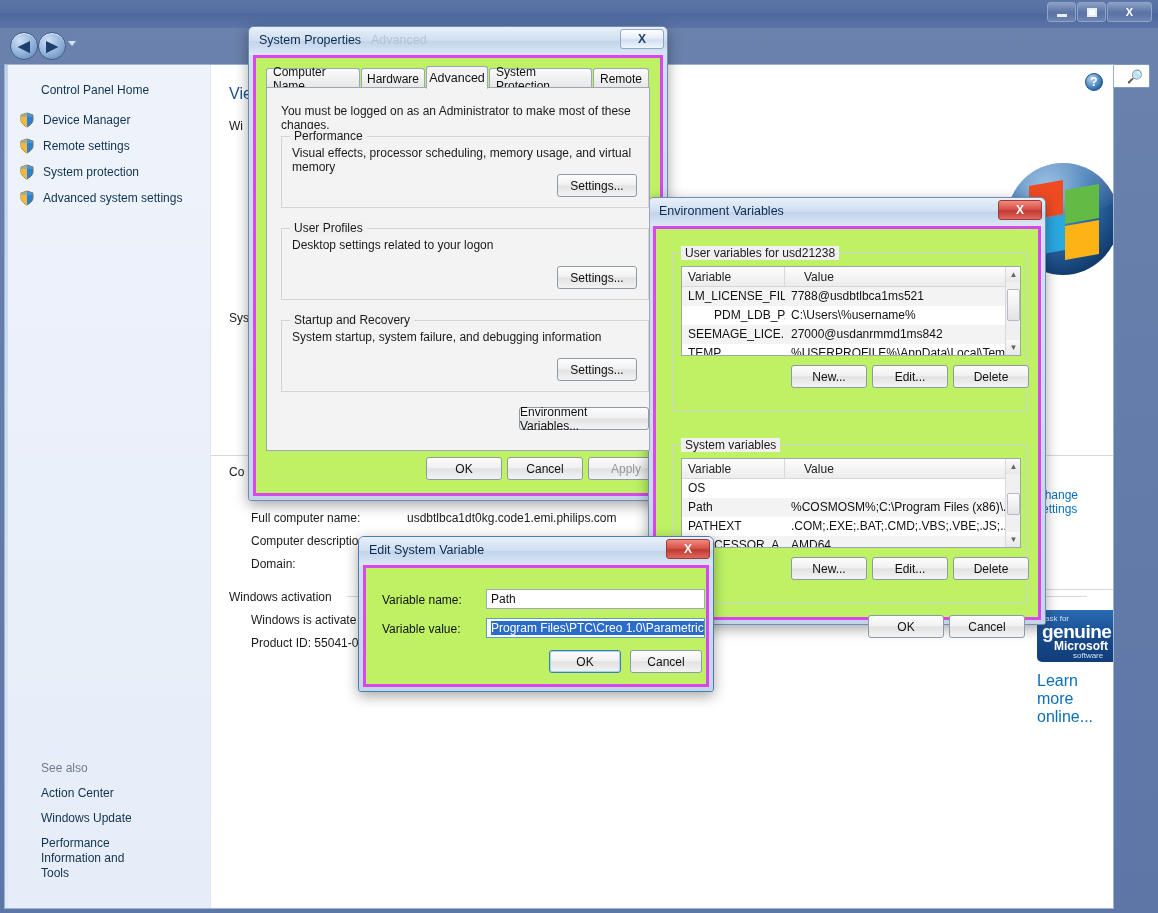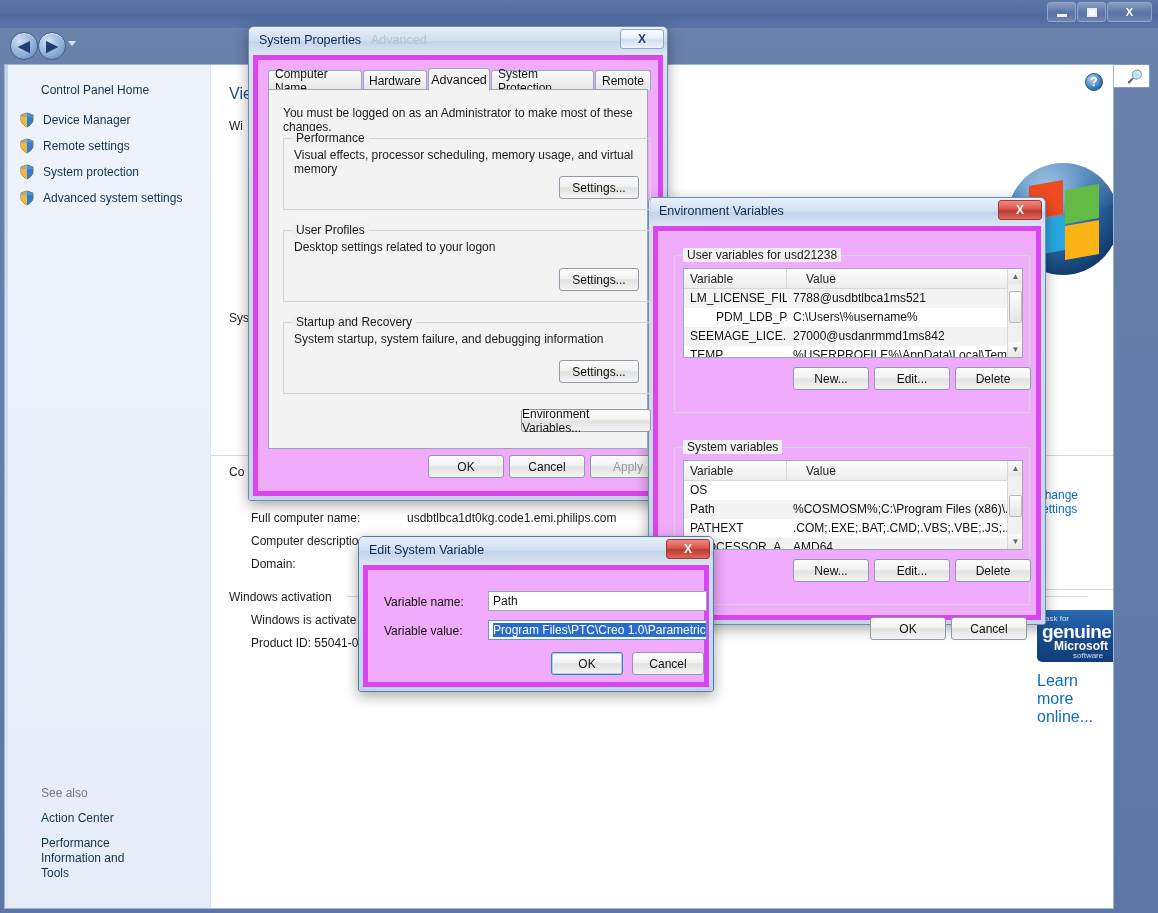--- a/index.html
+++ b/index.html
@@ -194,21 +194,21 @@
     color: #24436b; font-weight: bold; font-size: 12px;
     display: flex; align-items: center; justify-content: center;
   }
   .dlg-close.red {
     border: 1px solid #9b3b34;
     background: linear-gradient(180deg,#f08a82 0%, #d9534a 45%, #bb3b32 55%, #e2685e 100%);
     color: #fff;
   }
   .dlg-body {
     position: absolute; left: 4px; right: 4px; top: 28px; bottom: 4px;
-    background: #f0abfc; border: 5px solid #d946ef;
+    background: #bef264; border: 3px solid #d946ef;
   }
 
   .groupbox {
     position: absolute; border: 1px solid #d4d4d4; background: transparent;
   }
   .groupbox-title {
     position: absolute; top: -8px; left: 8px; background: #f0f0f0; padding: 0 4px;
     font-size: 12px; color: #1a1a1a;
   }
   .gb-text { position: absolute; font-size: 12px; color: #1a1a1a; }
@@ -386,20 +386,21 @@
               <path d="M8 1 L2 3 V8 C2 12 8 15 8 15 Z" fill="#f0b840"></path>
               <path d="M8 1 L14 3 V5 H2 V3 Z" fill="#5ea4e0" opacity=".55"></path>
             </svg>
         </span>
         <span class="side-link">Advanced system settings</span>
       </div>
 
       <div id="see-also">
         <div class="see-also-title">See also</div>
         <div class="see-also-item">Action Center</div>
+        <div class="see-also-item">Windows Update</div>
         <div class="see-also-item" style="width:160px;">Performance Information and Tools</div>
       </div>
     </div>
 
     <div id="main-pane">
       <div id="help-icon">
           <span>?</span>
         </div>
 
       <div id="page-title" style="left:18px; top:20px;">Vie</div>

